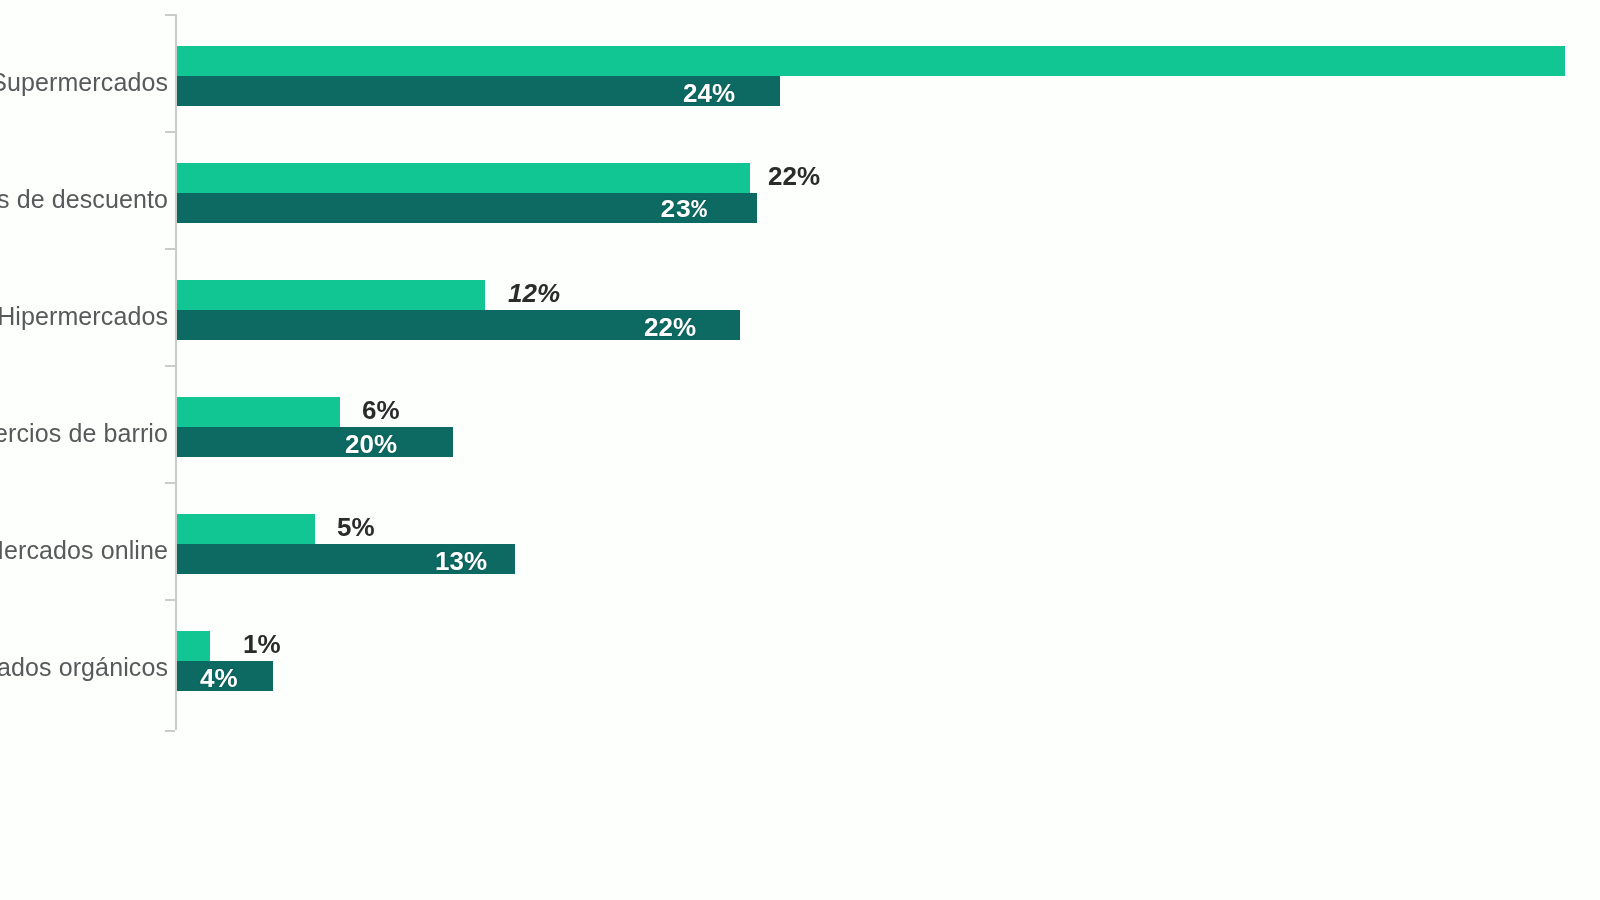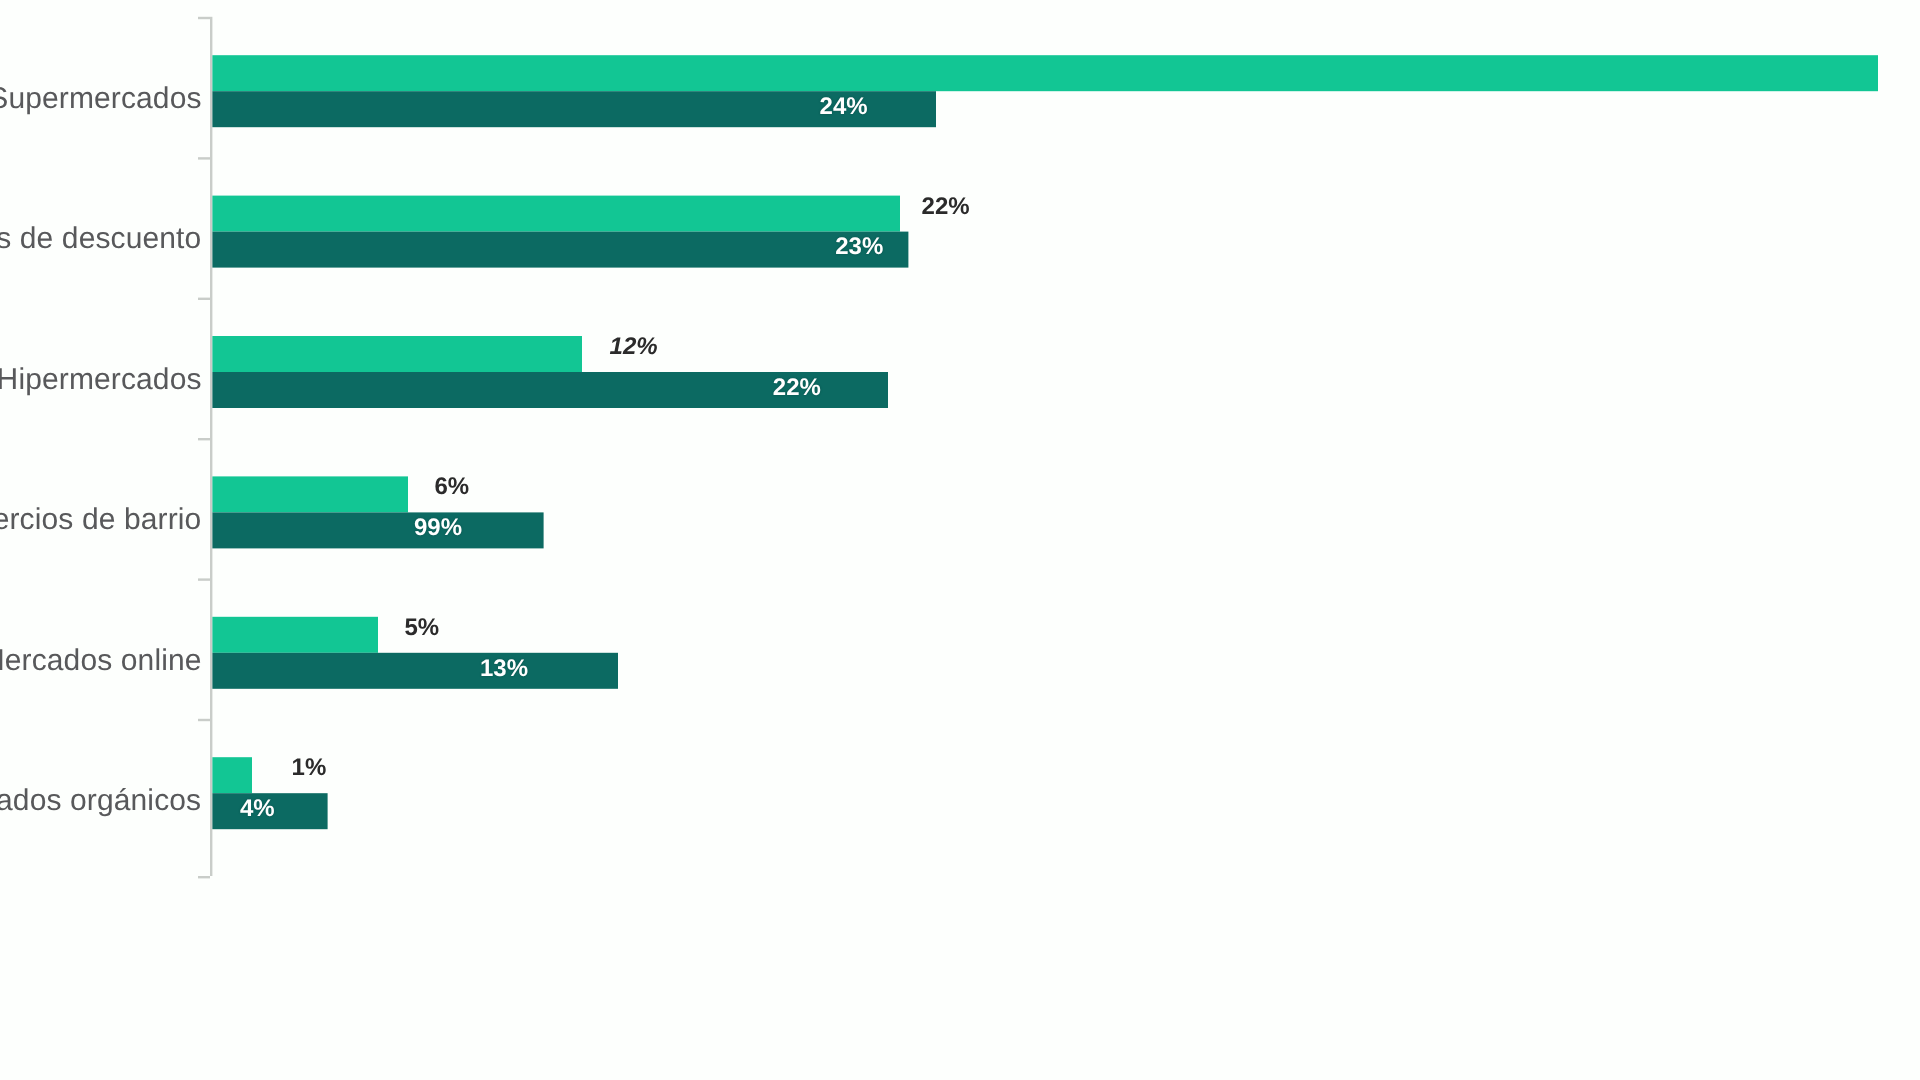--- a/index.html
+++ b/index.html
@@ -60,21 +60,21 @@
     position: absolute;
     left: 177px;
     height: 30px;
     border-radius: 0;
   }
   .bar.light { background: #12c694; }
   .bar.dark  { background: #0c6a62; }
 
   .bar-value {
     position: absolute;
-    font-size: 20px;
+    font-size: 26px;
     font-weight: bold;
     white-space: nowrap;
   }
   .bar-value.inside {
     color: #ffffff;
     text-shadow: 0 0 2px rgba(0,0,0,0.25);
   }
   .bar-value.outside {
     color: #2b2b2b;
   }
@@ -95,35 +95,35 @@
     </div>
   <div id="rows">
       <div class="cat-label" style="top: 68px;">Supermercados</div>
       <div class="bar light" style="top: 46px; width: 1388px; background: rgb(18, 198, 148);"></div>
       <div class="bar dark" style="top: 76px; width: 603px; background: rgb(12, 106, 98);"></div>
       <div class="bar-value inside" style="left: 683px; top: 78px;">24%</div>
       <div class="cat-label" style="top: 185px;">Tiendas de descuento</div>
       <div class="bar light" style="top: 163px; width: 573px; background: rgb(18, 198, 148);"></div>
       <div class="bar dark" style="top: 193px; width: 580px; background: rgb(12, 106, 98);"></div>
       <div class="bar-value outside" style="left: 768px; top: 161px;">22%</div>
-      <div class="bar-value inside" style="left: 696px; top: 195px;">23%</div>
+      <div class="bar-value inside" style="left: 660px; top: 195px; font-family: Liberation Mono, monospace;">23%</div>
       <div class="cat-label" style="top: 302px;">Hipermercados</div>
       <div class="bar light" style="top: 280px; width: 308px; background: rgb(18, 198, 148);"></div>
       <div class="bar dark" style="top: 310px; width: 563px; background: rgb(12, 106, 98);"></div>
       <div class="bar-value outside" style="left: 508px; top: 278px; font-style: italic;">12%</div>
       <div class="bar-value inside" style="left: 644px; top: 312px;">22%</div>
       <div class="cat-label" style="top: 419px;">Comercios de barrio</div>
       <div class="bar light" style="top: 397px; width: 163px; background: rgb(18, 198, 148);"></div>
       <div class="bar dark" style="top: 427px; width: 276px; background: rgb(12, 106, 98);"></div>
       <div class="bar-value outside" style="left: 362px; top: 395px;">6%</div>
-      <div class="bar-value inside" style="left: 345px; top: 429px;">99%</div>
+      <div class="bar-value inside" style="left: 345px; top: 429px;">20%</div>
       <div class="cat-label" style="top: 536px;">Mercados online</div>
       <div class="bar light" style="top: 514px; width: 138px; background: rgb(18, 198, 148);"></div>
       <div class="bar dark" style="top: 544px; width: 338px; background: rgb(12, 106, 98);"></div>
       <div class="bar-value outside" style="left: 337px; top: 512px;">5%</div>
-      <div class="bar-value inside" style="left: 400px; top: 546px; text-align: right;">13%</div>
+      <div class="bar-value inside" style="left: 435px; top: 546px; text-align: right;">13%</div>
       <div class="cat-label" style="top: 653px;">Mercados orgánicos</div>
       <div class="bar light" style="top: 631px; width: 33px; background: rgb(18, 198, 148);"></div>
       <div class="bar dark" style="top: 661px; width: 96px; background: rgb(12, 106, 98);"></div>
       <div class="bar-value outside" style="left: 243px; top: 629px;">1%</div>
       <div class="bar-value inside" style="left: 200px; top: 663px;">4%</div>
     </div>
 </div>
 
 </body></html>

